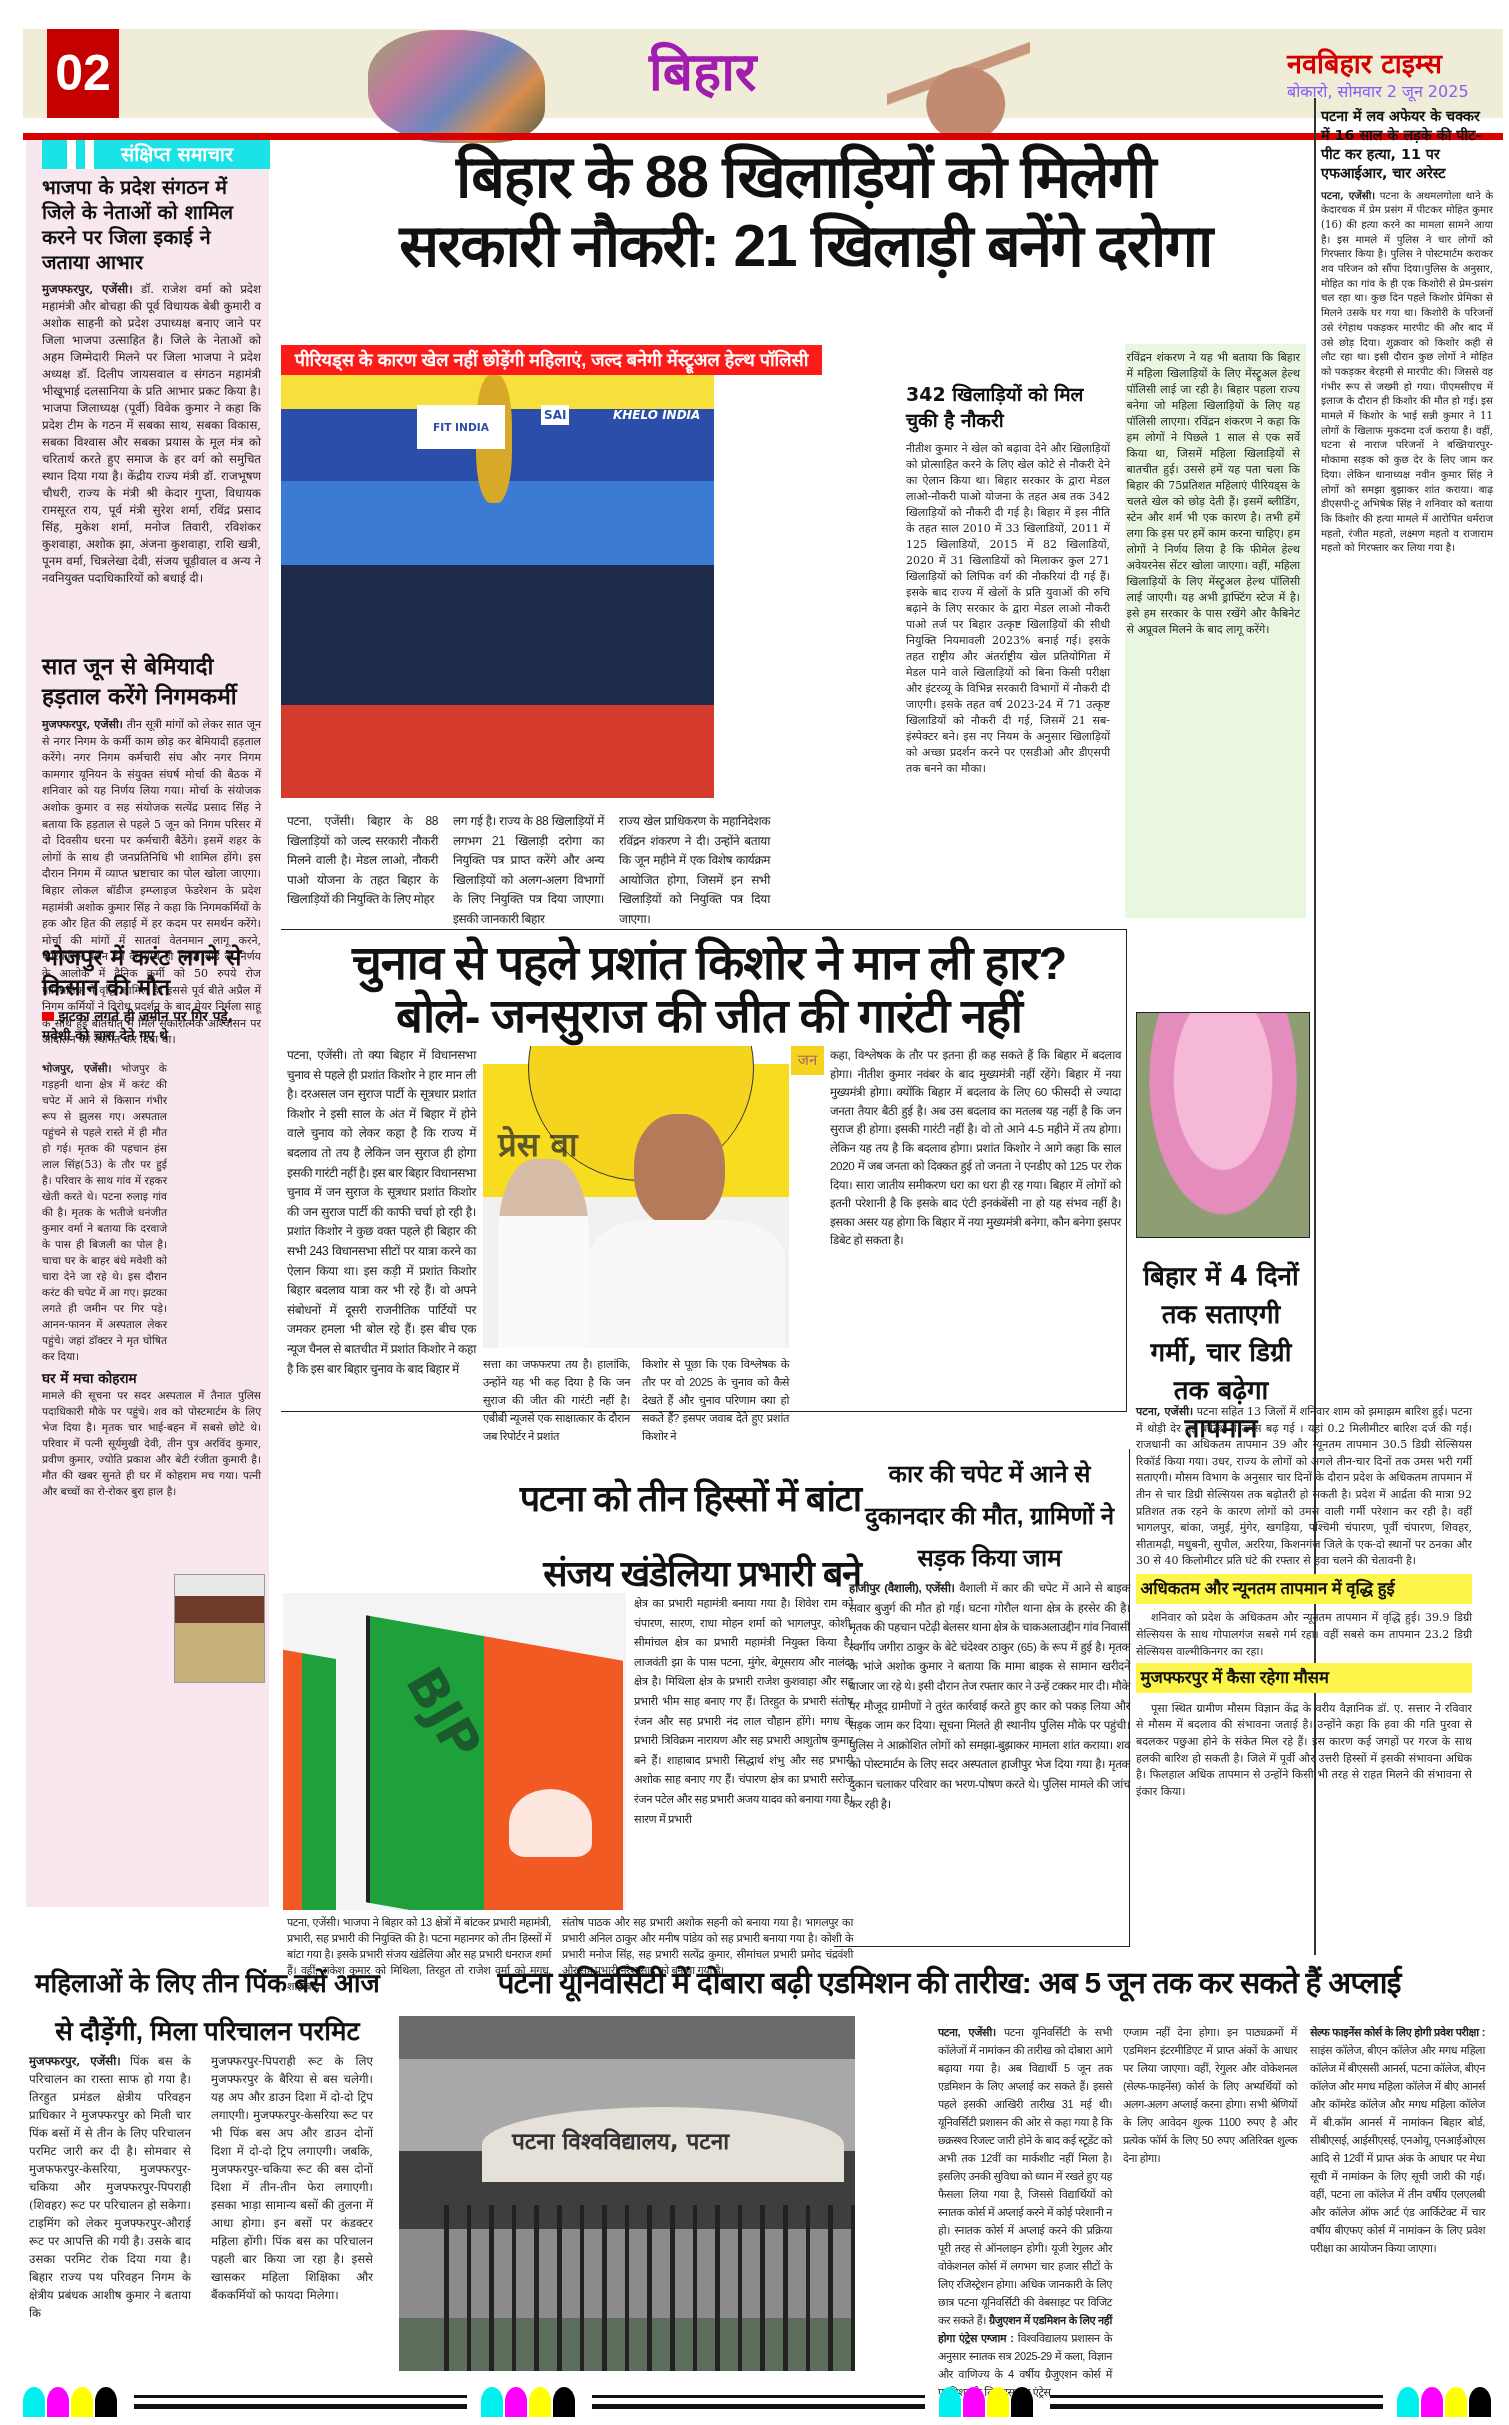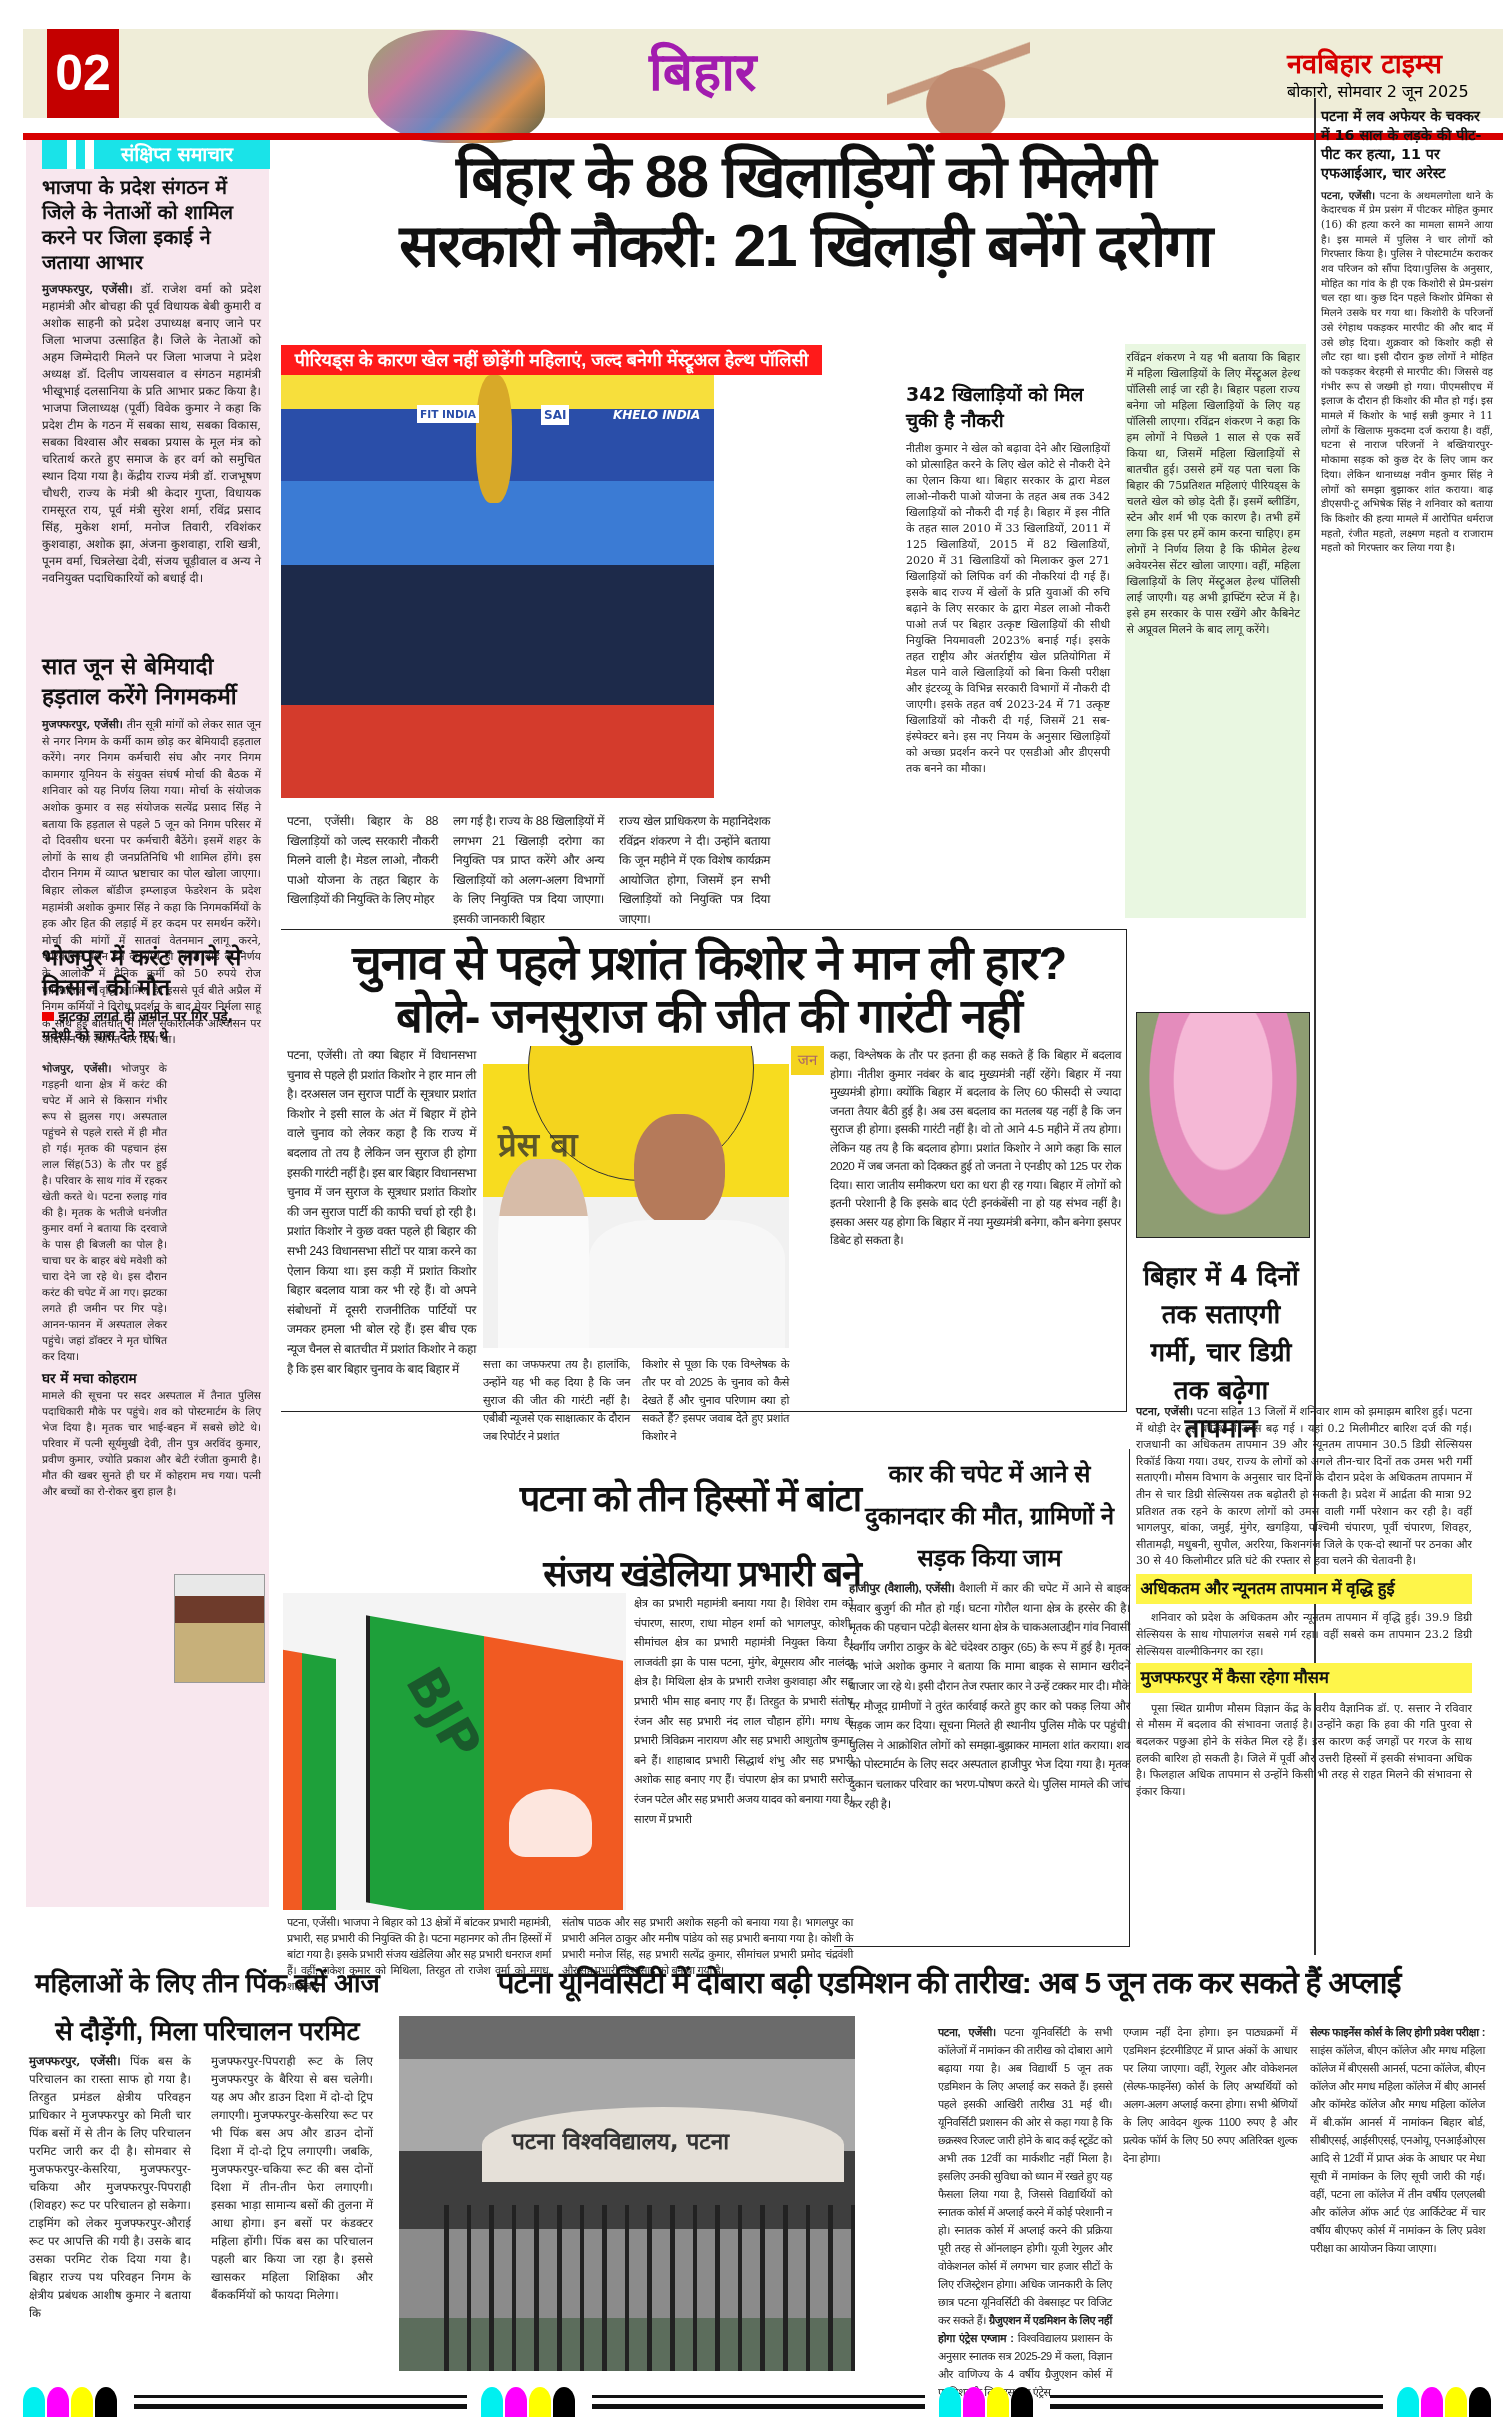--- a/index.html
+++ b/index.html
@@ -7,21 +7,21 @@
   .abs { position: absolute; }
   .body-text { font-size: 13px; line-height: 20.4px; text-align: justify; color: #222; font-family: "DejaVu Serif", serif; }
   .body-text b { font-weight: bold; }
   .cond { font-family: "Liberation Sans", sans-serif; letter-spacing: -0.4px; }
   .hd { font-family: "DejaVu Sans", sans-serif; font-weight: bold; color: #111; }
   
   .masthead { left: 22.6px; top: 29px; width: 1480px; height: 89px; background: #efedd8; }
   .page-no { left: 47px; top: 29px; width: 72px; height: 89px; background: #c40000; color: #fff; font-size: 50px; font-weight: bold; text-align: center; line-height: 89px; font-family: "Liberation Sans", sans-serif; }
   .section-title { left: 649px; top: 33px; font-size: 53px; font-weight: bold; color: #a21caf; }
   .brand { left: 1287px; top: 44px; font-size: 27px; font-weight: bold; color: #d60000; }
-  .pub-date { left: 1287px; top: 80px; font-size: 16px; color: #000000; }
+  .pub-date { left: 1287px; top: 80px; font-size: 16px; color: #8b5cf6; }
   .red-rule { left: 22.6px; top: 133px; width: 1480px; height: 6.8px; background: #d80000; }
   .map-collage { left: 368px; top: 30px; width: 177px; height: 113px; border-radius: 40% 50% 30% 45%; background: linear-gradient(135deg,#8aa25e,#c06a9a 30%,#5c7ab8 55%,#d4843e 75%,#394a33); opacity: .9; }
   .statue { left: 887px; top: 30px; width: 143px; height: 106px; background: radial-gradient(ellipse at 55% 70%, #c08b70 0 35%, transparent 36%), linear-gradient(160deg, transparent 40%, #c6977c 41% 47%, transparent 48%); }
   
   .left-col { left: 26.4px; top: 140px; width: 243px; height: 1767px; background: #f8e7ee; }
   .brief-banner { left: 42px; top: 140px; width: 228px; height: 29px; background: #1ae3e8; }
   .brief-stripes { left: 67px; top: 140px; width: 36px; height: 29px; background: repeating-linear-gradient(90deg,#fff 0 9px,transparent 9px 18px); }
   .brief-label { left: 121px; top: 140px; font-size: 19.6px; font-weight: bold; color: #fff; line-height: 29px; }
   .left-h { font-size: 19.6px; line-height: 25px; }
   
@@ -111,21 +111,21 @@
 <div class="abs farmer-photo"></div>
 
 <div class="abs main-head">
   <div>बिहार के 88 खिलाड़ियों को मिलेगी</div>
   <div>सरकारी नौकरी: 21 खिलाड़ी बनेंगे दरोगा</div>
 </div>
 <div class="abs red-strap">पीरियड्स के कारण खेल नहीं छोड़ेंगी महिलाएं, जल्द बनेगी मेंस्ट्रूअल हेल्थ पॉलिसी</div>
 <div class="abs photo-sports">
   <div class="gold"></div>
   <div style="position:absolute; left:332px; top:15px; color:#fff; font-size:12px; font-weight:bold; font-style:italic;margin-top:18px;">KHELO INDIA</div>
-  <div style="position:absolute; left:136px; top:30px; color:#2a4ea9; background:#fff; padding:3px; font-size:10.6px; font-weight:bold;">FIT INDIA</div>
+  <div style="position:absolute; left:136px; top:30px; color:#2a4ea9; background:#fff; padding:16px; font-size:10.6px; font-weight:bold;">FIT INDIA</div>
   <div style="position:absolute; left:260px; top:30px; color:#2a4ea9; background:#fff; padding:3px; font-size:12px; font-weight:bold;">SAI</div>
 </div>
 
 <div class="abs body-text cond" style="left:287px; top:812px; width:151px; font-size:12px; line-height:19.6px;">पटना, एजेंसी। बिहार के 88 खिलाड़ियों को जल्द सरकारी नौकरी मिलने वाली है। मेडल लाओ, नौकरी पाओ योजना के तहत बिहार के खिलाड़ियों की नियुक्ति के लिए मोहर</div>
 <div class="abs body-text cond" style="left:453px; top:812px; width:151px; font-size:12px; line-height:19.6px;">लग गई है। राज्य के 88 खिलाड़ियों में लगभग 21 खिलाड़ी दरोगा का नियुक्ति पत्र प्राप्त करेंगे और अन्य खिलाड़ियों को अलग-अलग विभागों के लिए नियुक्ति पत्र दिया जाएगा। इसकी जानकारी बिहार</div>
 <div class="abs body-text cond" style="left:619px; top:812px; width:151px; font-size:12px; line-height:19.6px;">राज्य खेल प्राधिकरण के महानिदेशक रविंद्रन शंकरण ने दी। उन्होंने बताया कि जून महीने में एक विशेष कार्यक्रम आयोजित होगा, जिसमें इन सभी खिलाड़ियों को नियुक्ति पत्र दिया जाएगा।</div>
 
 <div class="abs" style="left:906px; top:381px; width:204px;">
   <div class="hd" style="font-size:19px; line-height:26px;">342 खिलाड़ियों को मिल चुकी है नौकरी</div>
   <div class="body-text" style="font-size:11px; line-height:16px; margin-top:7.5px;">नीतीश कुमार ने खेल को बढ़ावा देने और खिलाड़ियों को प्रोत्साहित करने के लिए खेल कोटे से नौकरी देने का ऐलान किया था। बिहार सरकार के द्वारा मेडल लाओ-नौकरी पाओ योजना के तहत अब तक 342 खिलाड़ियों को नौकरी दी गई है। बिहार में इस नीति के तहत साल 2010 में 33 खिलाडियों, 2011 में 125 खिलाडियों, 2015 में 82 खिलाडियों, 2020 में 31 खिलाडियों को मिलाकर कुल 271 खिलाड़ियों को लिपिक वर्ग की नौकरियां दी गई हैं। इसके बाद राज्य में खेलों के प्रति युवाओं की रुचि बढ़ाने के लिए सरकार के द्वारा मेडल लाओ नौकरी पाओ तर्ज पर बिहार उत्कृष्ट खिलाड़ियों की सीधी नियुक्ति नियमावली 2023% बनाई गई। इसके तहत राष्ट्रीय और अंतर्राष्ट्रीय खेल प्रतियोगिता में मेडल पाने वाले खिलाड़ियों को बिना किसी परीक्षा और इंटरव्यू के विभिन्न सरकारी विभागों में नौकरी दी जाएगी। इसके तहत वर्ष 2023-24 में 71 उत्कृष्ट खिलाडियों को नौकरी दी गई, जिसमें 21 सब-इंस्पेक्टर बने। इस नए नियम के अनुसार खिलाड़ियों को अच्छा प्रदर्शन करने पर एसडीओ और डीएसपी तक बनने का मौका।</div>

